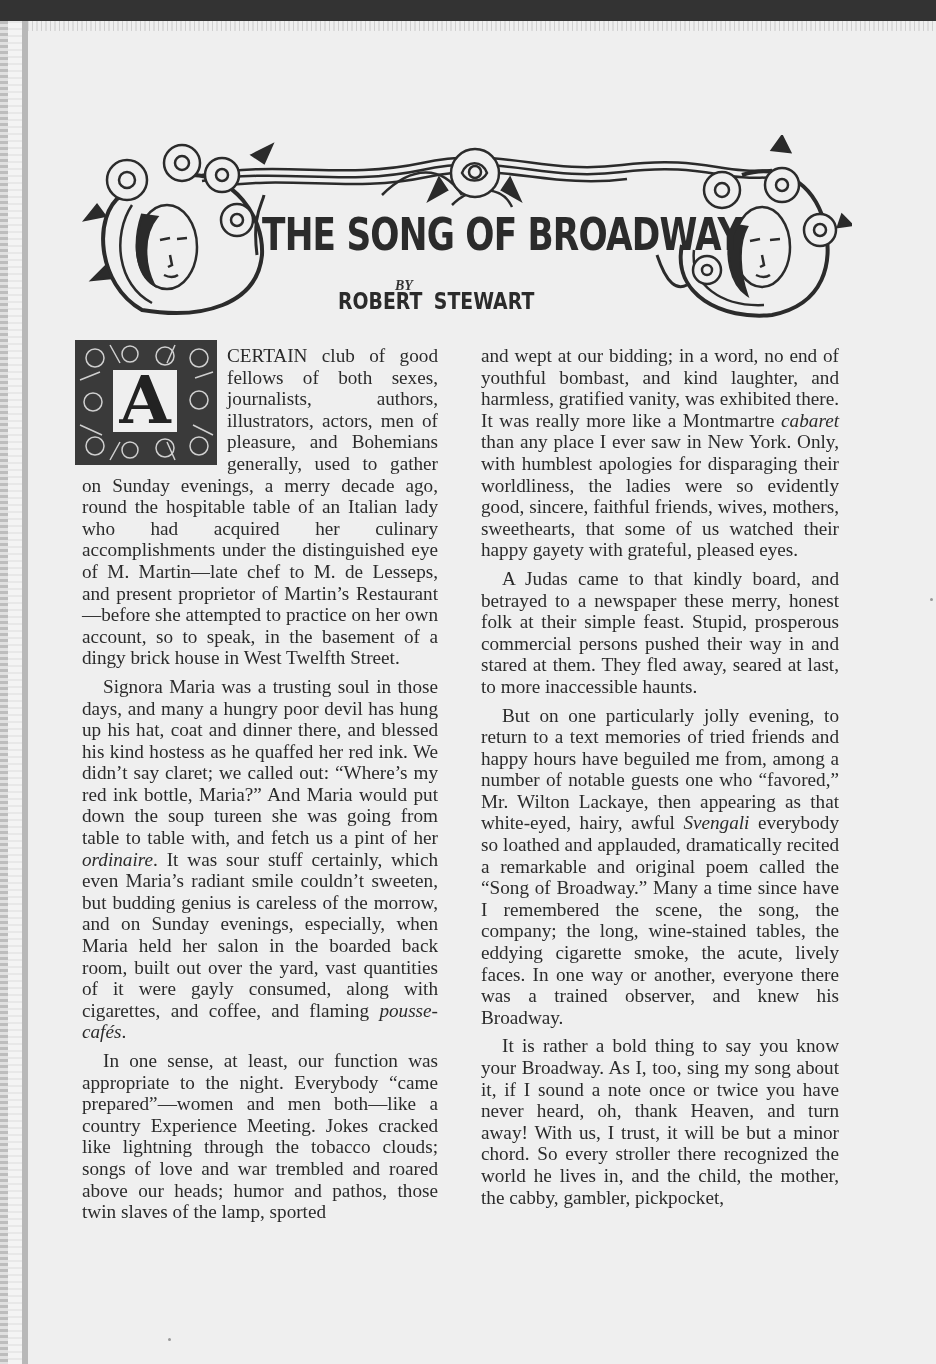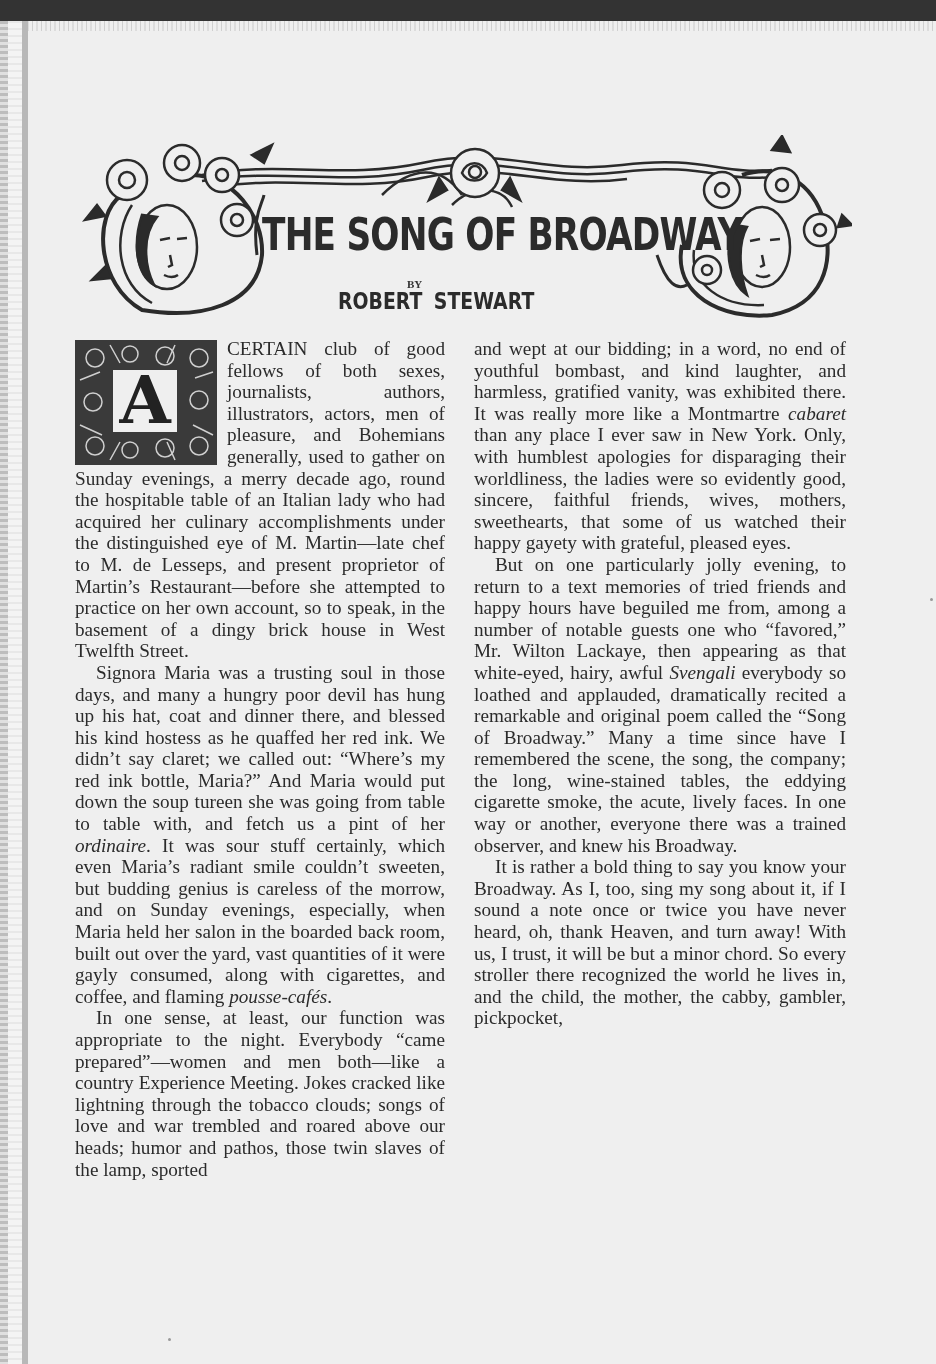--- a/index.html
+++ b/index.html
@@ -20,33 +20,33 @@
 
     
     .header-art { position: absolute; left: 82px; top: 135px; width: 770px; height: 190px; }
     .header-art svg { position: absolute; left: 0; top: 0; }
     .title {
       position: absolute; left: 262px; top: 213px; width: 410px; text-align: center;
       font-family: "DejaVu Sans", sans-serif; font-weight: bold; font-size: 44px;
       letter-spacing: -1px; color: #2b2b2b; transform: scaleX(0.78); transform-origin: left top;
       white-space: nowrap; line-height: 1;
     }
-    .by { position: absolute; left: 407px; top: 278px; font-size: 11px; font-weight: bold; color: #333; }
+    .by { position: absolute; left: 395px; top: 278px; font-size: 14px; font-style: italic; font-weight: bold; color: #333; }
     .author {
       position: absolute; left: 338px; top: 288px; white-space: nowrap;
       font-family: "DejaVu Sans", sans-serif; font-weight: bold; font-size: 23px; color: #2b2b2b;
       transform: scaleX(0.82); transform-origin: left top;
     }
     .author .gap { display: inline-block; width: 14px; }
 
     
     .col { position: absolute; top: 338px; font-size: 19.2px; line-height: 21.6px; text-align: justify; hyphens: none; }
     .col-left { left: 75px; width: 370px; }
     .col-right { left: 474px; width: 372px; }
-    .col p { margin: 0; text-indent: 21px; }
+    .col p { margin: 7px; text-indent: 21px; }
     .col p.first { text-indent: 0; }
     .dropcap {
       float: left; width: 142px; height: 125px; margin: 2px 10px 0 0;
       position: relative; background: #444;
     }
     .dropcap svg { position: absolute; left: 0; top: 0; }
     .dropcap .letter {
       position: absolute; left: 38px; top: 30px; width: 64px; height: 62px; background: #efefef;
       font-size: 66px; line-height: 60px; text-align: center; font-weight: bold; color: #222;
       font-family: "DejaVu Serif", serif;
@@ -147,18 +147,19 @@
     </svg>
     <div class="letter">A</div>
   </div>
   <p class="first">CERTAIN club of good fellows of both sexes, journalists, authors, illustrators, actors, men of pleasure, and Bohemians generally, used to gather on Sunday evenings, a merry decade ago, round the hospitable table of an Italian lady who had acquired her culinary accomplishments under the distinguished eye of M. Martin—late chef to M. de Lesseps, and present proprietor of Martin’s Restaurant—before she attempted to practice on her own account, so to speak, in the basement of a dingy brick house in West Twelfth Street.</p>
   <p><span>Signora Maria was a trusting soul in those days, and many a hungry poor devil has hung up his hat, coat and dinner there, and blessed his kind hostess as he quaffed her red ink. We didn’t say claret; we called out: “Where’s my red ink bottle, Maria?” And Maria would put down the soup tureen she was going from table to table with, and fetch us a pint of her </span><em>ordinaire</em><span>. It was sour stuff certainly, which even Maria’s radiant smile couldn’t sweeten, but budding genius is careless of the morrow, and on Sunday evenings, especially, when Maria held her salon in the boarded back room, built out over the yard, vast quantities of it were gayly consumed, along with cigarettes, and coffee, and flaming </span><em>pousse-cafés</em><span>.</span></p>
   <p>In one sense, at least, our function was appropriate to the night. Everybody “came prepared”—women and men both—like a country Experience Meeting. Jokes cracked like lightning through the tobacco clouds; songs of love and war trembled and roared above our heads; humor and pathos, those twin slaves of the lamp, sported</p>
 </div>
 
 <div class="col col-right">
   <p class="first"><span>and wept at our bidding; in a word, no end of youthful bombast, and kind laughter, and harmless, gratified vanity, was exhibited there. It was really more like a Montmartre </span><em>cabaret</em><span> than any place I ever saw in New York. Only, with humblest apologies for disparaging their worldliness, the ladies were so evidently good, sincere, faithful friends, wives, mothers, sweethearts, that some of us watched their happy gayety with grateful, pleased eyes.</span></p>
+  <p>A Judas came to that kindly board, and betrayed to a newspaper these merry, honest folk at their simple feast. Stupid, prosperous commercial persons pushed their way in and stared at them. They fled away, seared at last, to more inaccessible haunts.</p>
   <p><span>But on one particularly jolly evening, to return to a text memories of tried friends and happy hours have beguiled me from, among a number of notable guests one who “favored,” Mr. Wilton Lackaye, then appearing as that white-eyed, hairy, awful </span><em>Svengali</em><span> everybody so loathed and applauded, dramatically recited a remarkable and original poem called the “Song of Broadway.” Many a time since have I remembered the scene, the song, the company; the long, wine-stained tables, the eddying cigarette smoke, the acute, lively faces. In one way or another, everyone there was a trained observer, and knew his Broadway.</span></p>
   <p>It is rather a bold thing to say you know your Broadway. As I, too, sing my song about it, if I sound a note once or twice you have never heard, oh, thank Heaven, and turn away! With us, I trust, it will be but a minor chord. So every stroller there recognized the world he lives in, and the child, the mother, the cabby, gambler, pickpocket,</p>
 </div>
 
 <div class="speck" style="left:930px;top:598px"></div>
 <div class="speck" style="left:168px;top:1338px"></div>
 
 </body></html>

